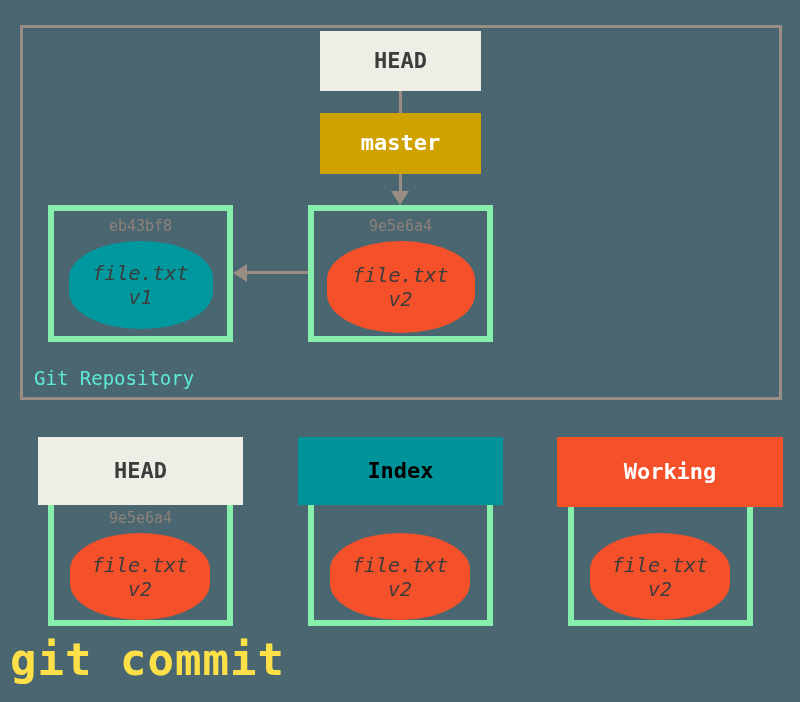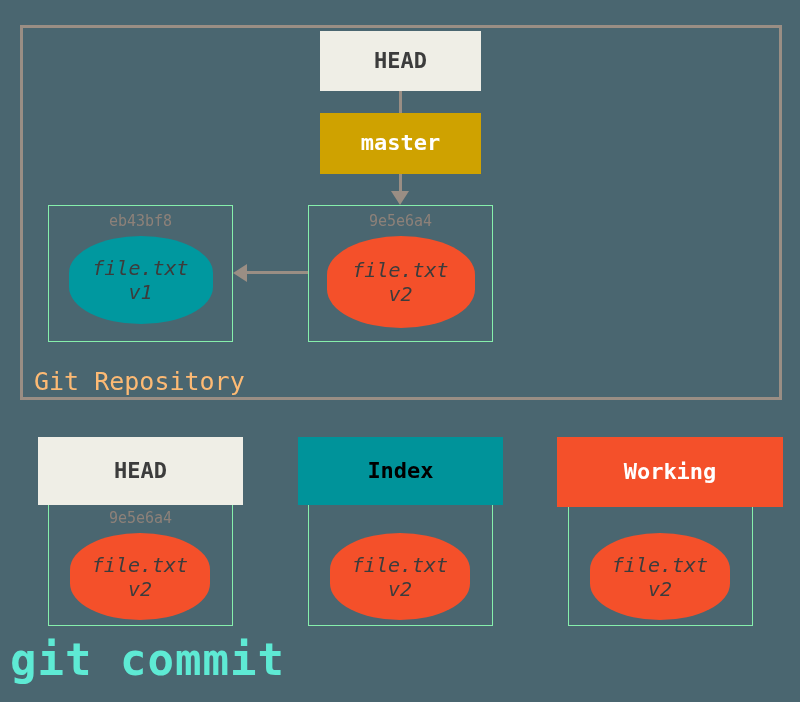--- a/index.html
+++ b/index.html
@@ -25,22 +25,22 @@
   .repo-frame {
     position: absolute;
     left: 20px; top: 25px;
     width: 762px; height: 375px;
     border: 3px solid #9a8e84;
     box-sizing: border-box;
   }
   .repo-label {
     position: absolute;
     left: 34px; top: 367px;
-    font-size: 25px;
-    color: #fdba74;
+    font-size: 19px;
+    color: #5eead4;
     letter-spacing: 0px;
     white-space: nowrap;
   }
   .solid-box {
     position: absolute;
     box-sizing: border-box;
     display: flex;
     align-items: center;
     justify-content: center;
     text-align: center;
@@ -64,21 +64,21 @@
   }
   .wd-box {
     background: #f4502a;
     color: #ffffff;
     font-size: 22px;
   }
   
   .commit-frame {
     position: absolute;
     box-sizing: border-box;
-    border: 1px solid #86efac;
+    border: 6px solid #86efac;
   }
   .commit-hash {
     position: absolute;
     width: 100%;
     top: 6px;
     left: 0;
     text-align: center;
     font-size: 15px;
     color: #8d8179;
     white-space: nowrap;
@@ -123,21 +123,21 @@
     width: 0; height: 0;
     border-top: 9px solid transparent;
     border-bottom: 9px solid transparent;
     border-right: 14px solid #9a8e84;
   }
   .caption {
     position: absolute;
     left: 10px; top: 634px;
     font-size: 44px;
     font-weight: bold;
-    color: #5eead4;
+    color: #fde047;
     letter-spacing: 1px;
     white-space: nowrap;
   }
 </style>
 </head>
 <body>
 
 <div class="stage">
 
   <div class="repo-frame"></div>

